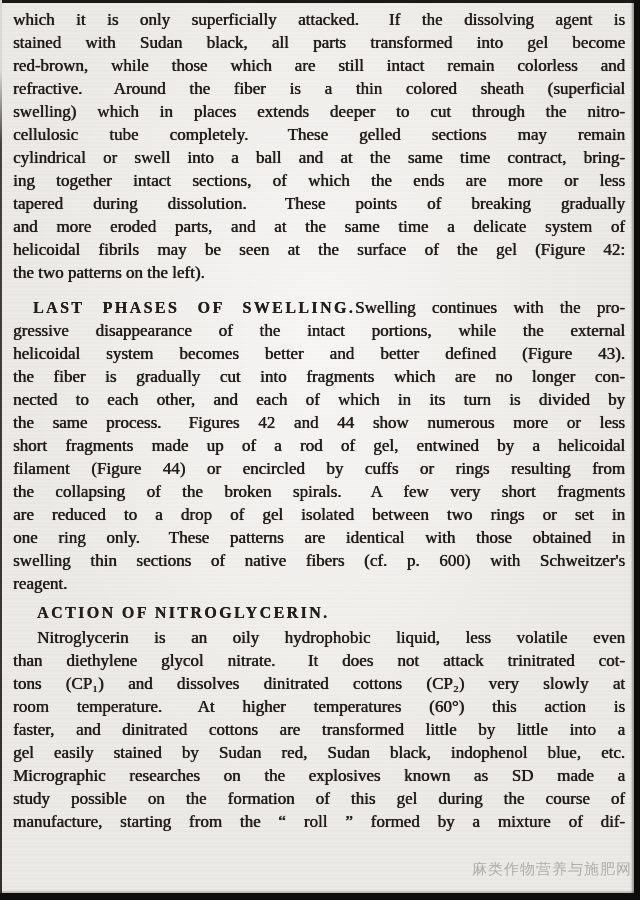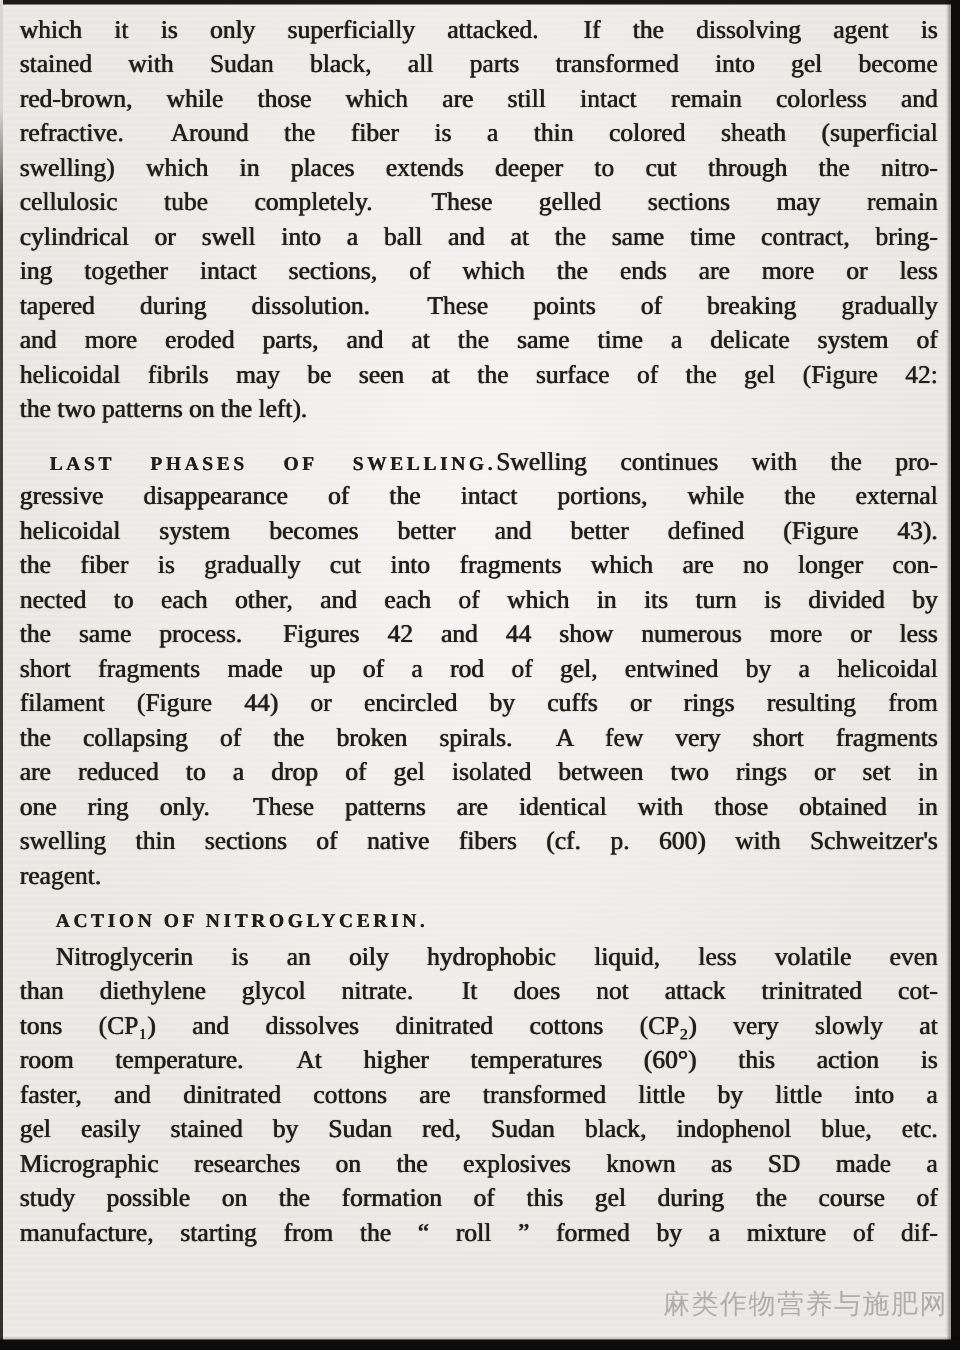--- a/index.html
+++ b/index.html
@@ -33,34 +33,34 @@
   .ln{
     text-align:justify;
     text-align-last:justify;
     height:23px;
     overflow:visible;
   }
   .ln.end{text-align-last:left;}
   .indent{padding-left:20px;}
   .indent2{padding-left:24px;}
   .caps{
-    font-size:13px;
+    font-size:16px;
     font-weight:bold;
     letter-spacing:2.4px;
     text-shadow:0.3px 0 0 currentColor;
   }
   .lead-rest{}
   .para{margin:0;}
   .p2{margin-top:12px;}
   .hd{margin-top:6px;}
   .p3{margin-top:2px;}
   .watermark{
     position:absolute;
     right:8px;top:862px;
-    font-size:18px;
+    font-size:15px;
     line-height:14px;
     color:#9f9f9d;
     opacity:.8;
     letter-spacing:1px;
     pointer-events:none;
   }
 </style>
 </head>
 <body>
 

